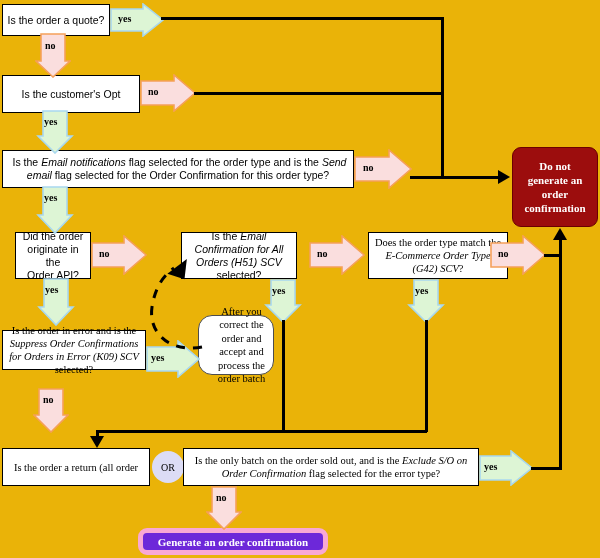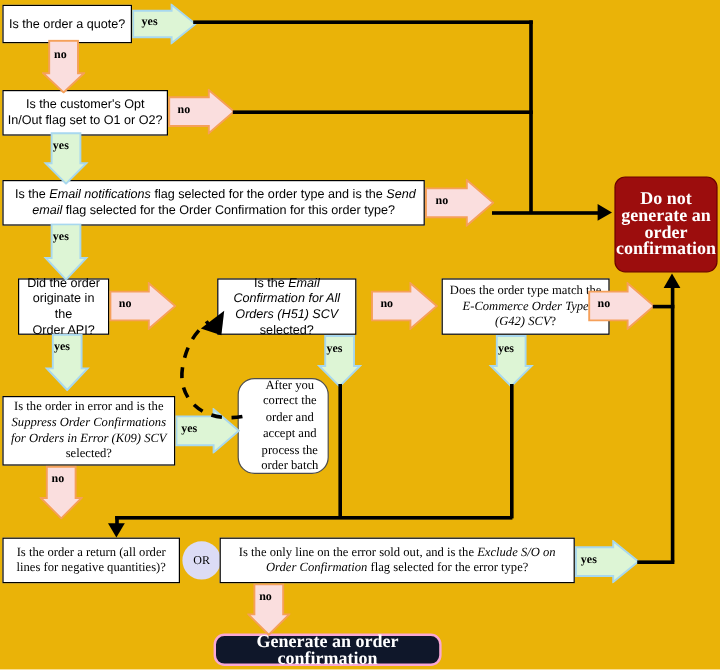--- a/index.html
+++ b/index.html
@@ -51,30 +51,30 @@
     padding: 3px;
   }
 
   
   .terminal {
     position: absolute;
     box-sizing: border-box;
     border-radius: 9px;
     color: #ffffff;
     font-weight: bold;
-    font-size: 15px;
+    font-size: 11px;
     line-height: 14px;
     text-align: center;
     display: flex;
     align-items: center;
     justify-content: center;
     padding: 2px 6px;
   }
   .terminal.stop { background: #9c0d0d; border: 1px solid #6b0000; }
-  .terminal.go   { background: #0f172a; border: 2px solid #f9a8d4; margin-left: 40px; }
+  .terminal.go   { background: #6d28d9; border: 5px solid #f9a8d4; }
 
   
   .or-badge {
     position: absolute;
     border-radius: 50%;
     background: #dcdcf5;
     color: #000000;
     font-size: 10px;
     font-weight: normal;
     display: flex;
@@ -110,21 +110,20 @@
 
 <div id="canvas">
 
   <div class="node" style="left:2px; top:4px; width:108px; height:32px;">
     <span class="txt">Is the order a quote?</span>
   </div>
 
   <div class="node" style="left:2px; top:75px; width:138px; height:38px;">
     <span class="txt">
       <span>Is the customer's Opt</span><br>
-      <span>In/Out flag set to O1 or O2?</span>
     </span>
   </div>
 
   <div class="node" style="left:2px; top:150px; width:352px; height:38px;">
     <span class="txt">&nbsp;<span>Is the </span><i>Email notifications</i><span> flag selected for the order type and is the </span><i>Send email</i><span> flag selected for the Order Confirmation for this order type?</span></span>
   </div>
 
   <div class="node" style="left:15px; top:232px; width:76px; height:47px;">
     <span class="txt">
       <span>Did the order</span><br>
@@ -136,41 +135,40 @@
   <div class="node" style="left:181px; top:232px; width:116px; height:47px;">
     <span class="txt"><span>Is the </span><i>Email Confirmation for All Orders (H51) SCV</i><span> selected?</span></span>
   </div>
 
   </div>
 
   <div class="node" style="left:368px; top:232px; width:140px; height:47px;">
     <span class="txt"><span>Does the order type match the </span><i>E-Commerce Order Type (G42) SCV</i><span>?</span></span>
   </div>
 
-  <div class="node" style="left:2px; top:330px; width:144px; height:58px;">
+  <div class="node" style="left:2px; top:330px; width:144px; height:40px;">
     <span class="txt"><span>Is the order in error and is the </span><i>Suppress Order Confirmations for Orders in Error (K09) SCV</i><span> selected?</span></span>
   </div>
 
-  <div class="note" style="left:198px; top:315px; width:76px; height:80px;padding-left:14px;">
+  <div class="note" style="left:198px; top:315px; width:76px; height:60px;padding-left:14px;">
     <span class="txt">After you correct the order and accept and process the order batch</span>
   </div>
 
   <div class="node" style="left:2px; top:448px; width:148px; height:38px;">
     <span class="txt">
       <span>Is the order a return (all order</span><br>
-      <span>lines for negative quantities)?</span>
     </span>
   </div>
 
   <div class="or-badge" style="left:152px; top:451px; width:32px; height:32px;">
     <span>OR</span>
   </div>
 
   <div class="node" style="left:183px; top:448px; width:296px; height:38px;">
-    <span class="txt"><span>Is the only line on the error sold out, and is the </span><i>Exclude S/O on Order Confirmation</i><span> flag selected for the error type?</span></span>
+    <span class="txt"><span>Is the only batch on the order sold out, and is the </span><i>Exclude S/O on Order Confirmation</i><span> flag selected for the error type?</span></span>
   </div>
 
   <div class="terminal stop" style="left:512px; top:147px; width:86px; height:80px;">
     <span class="txt">
       <span>Do not</span><br>
       <span>generate an</span><br>
       <span>order</span><br>
       <span>confirmation</span>
     </span>
   </div>

